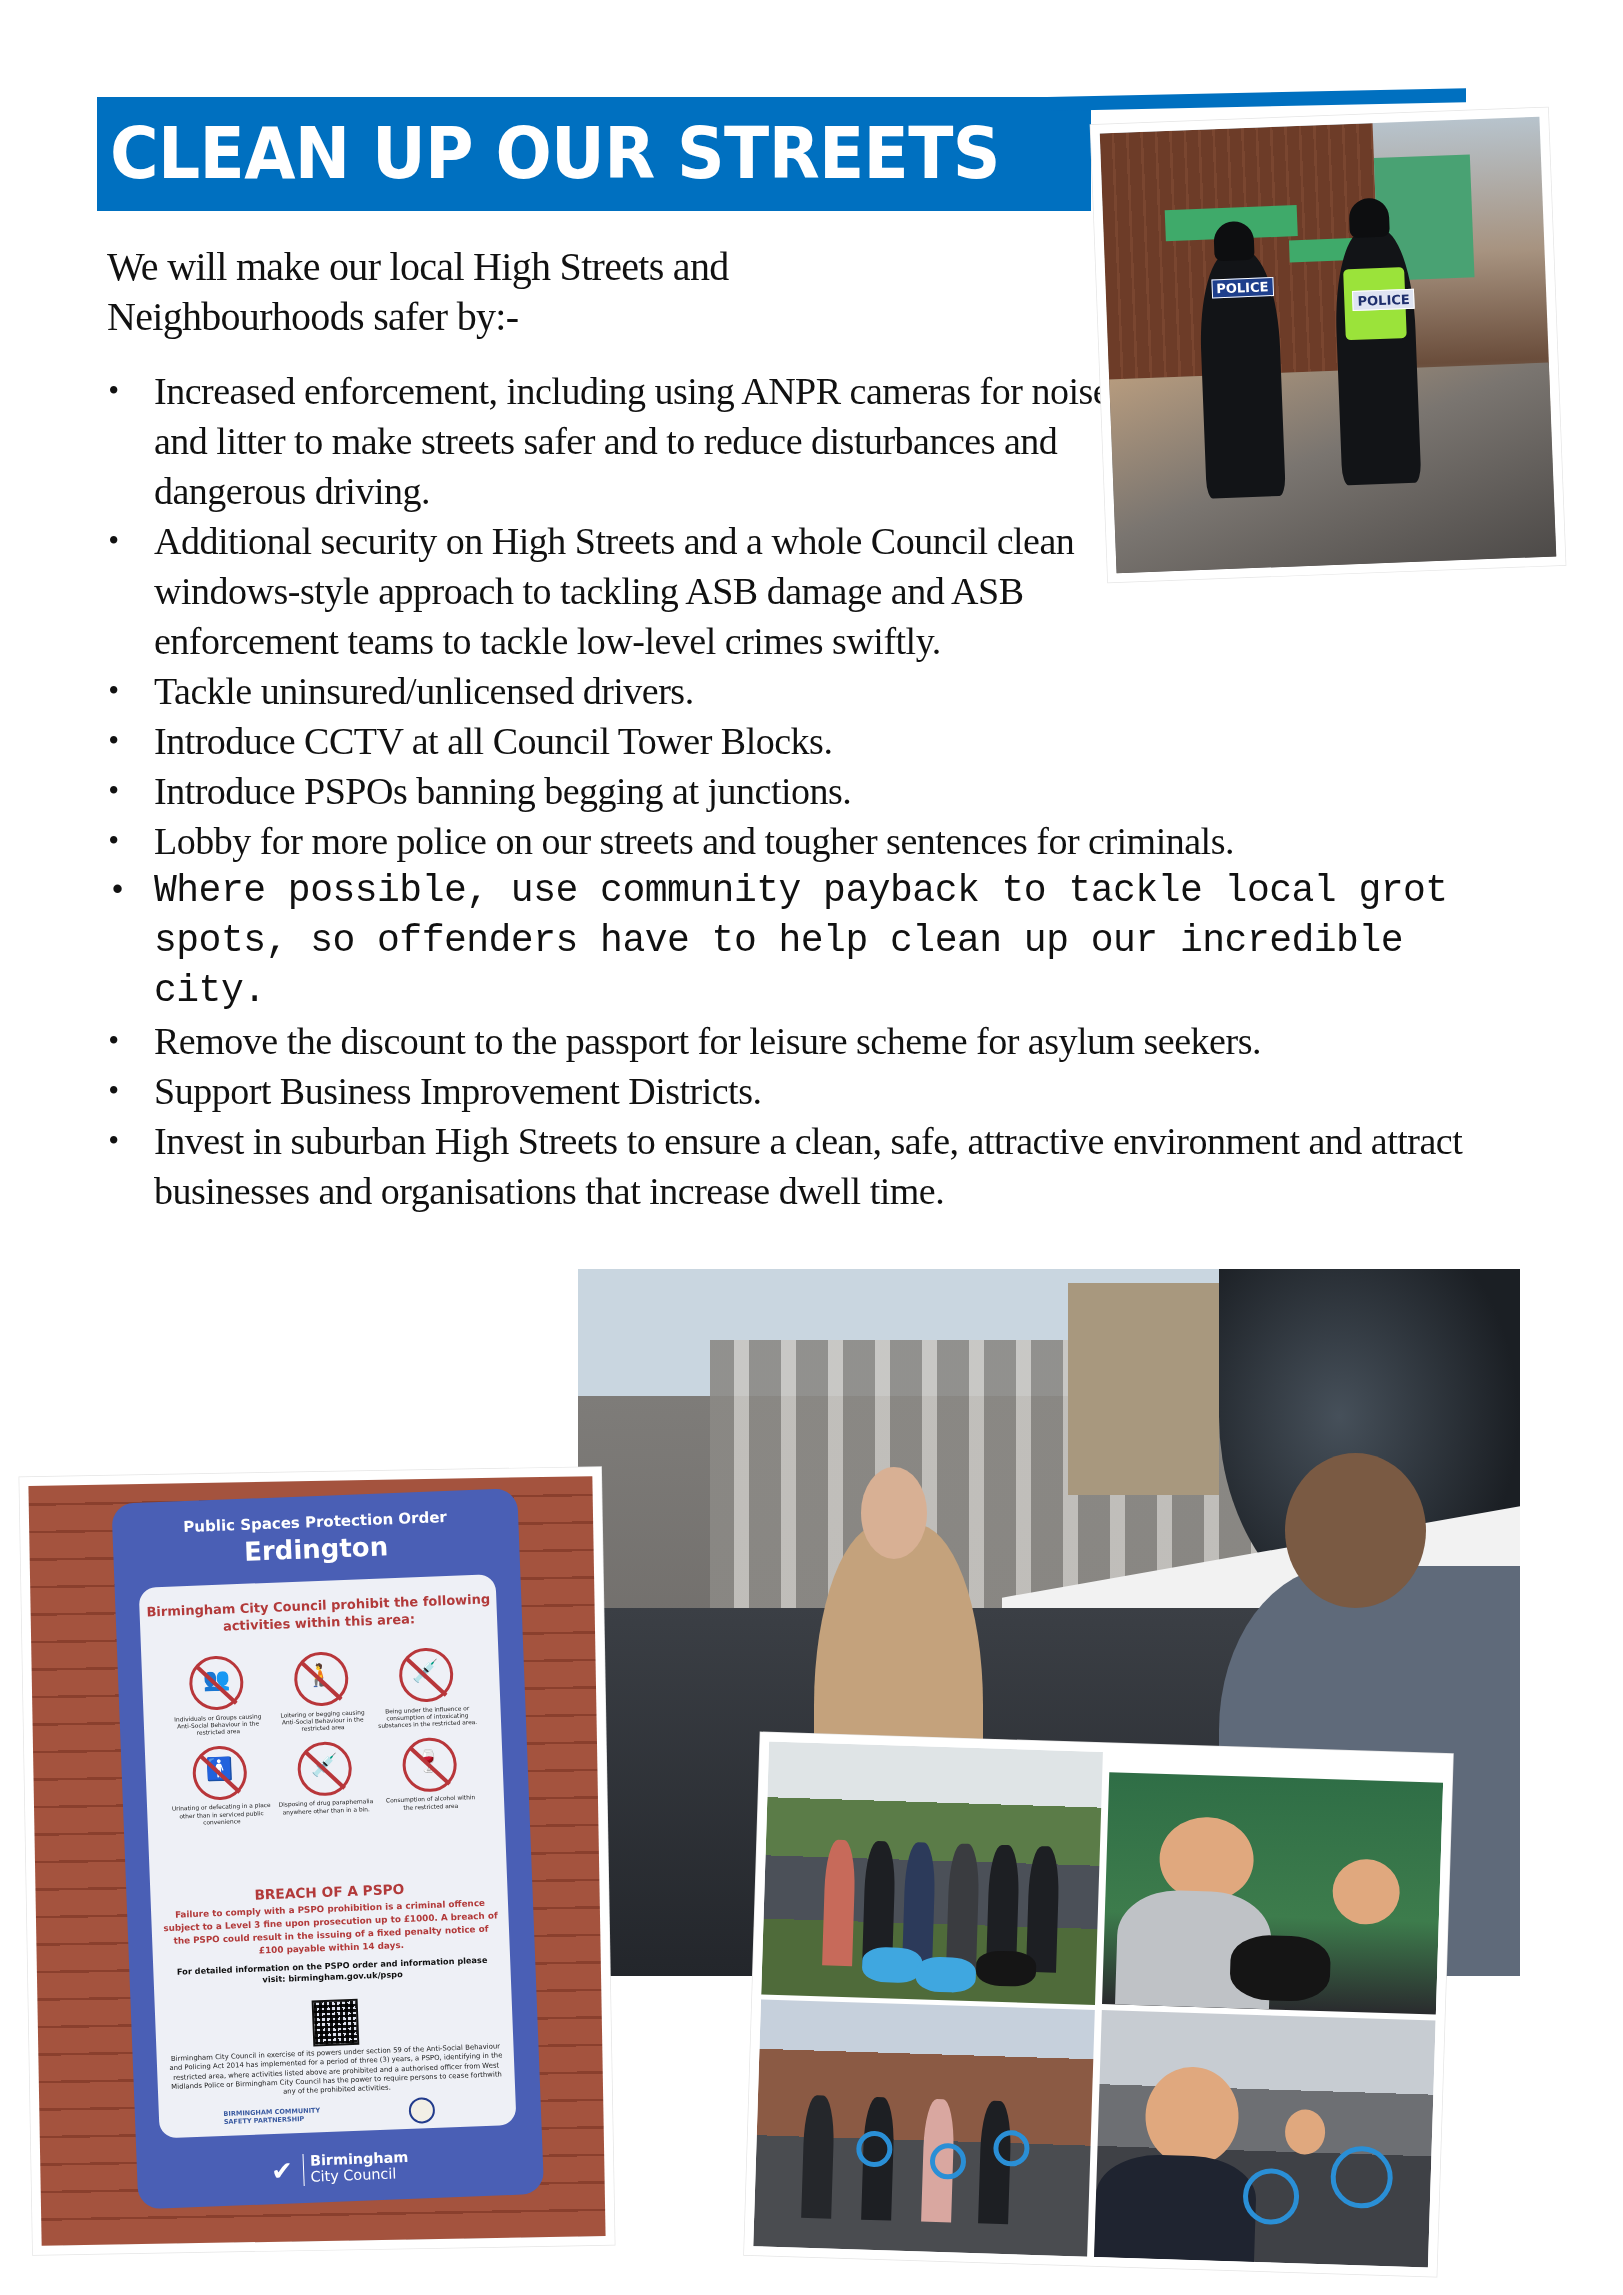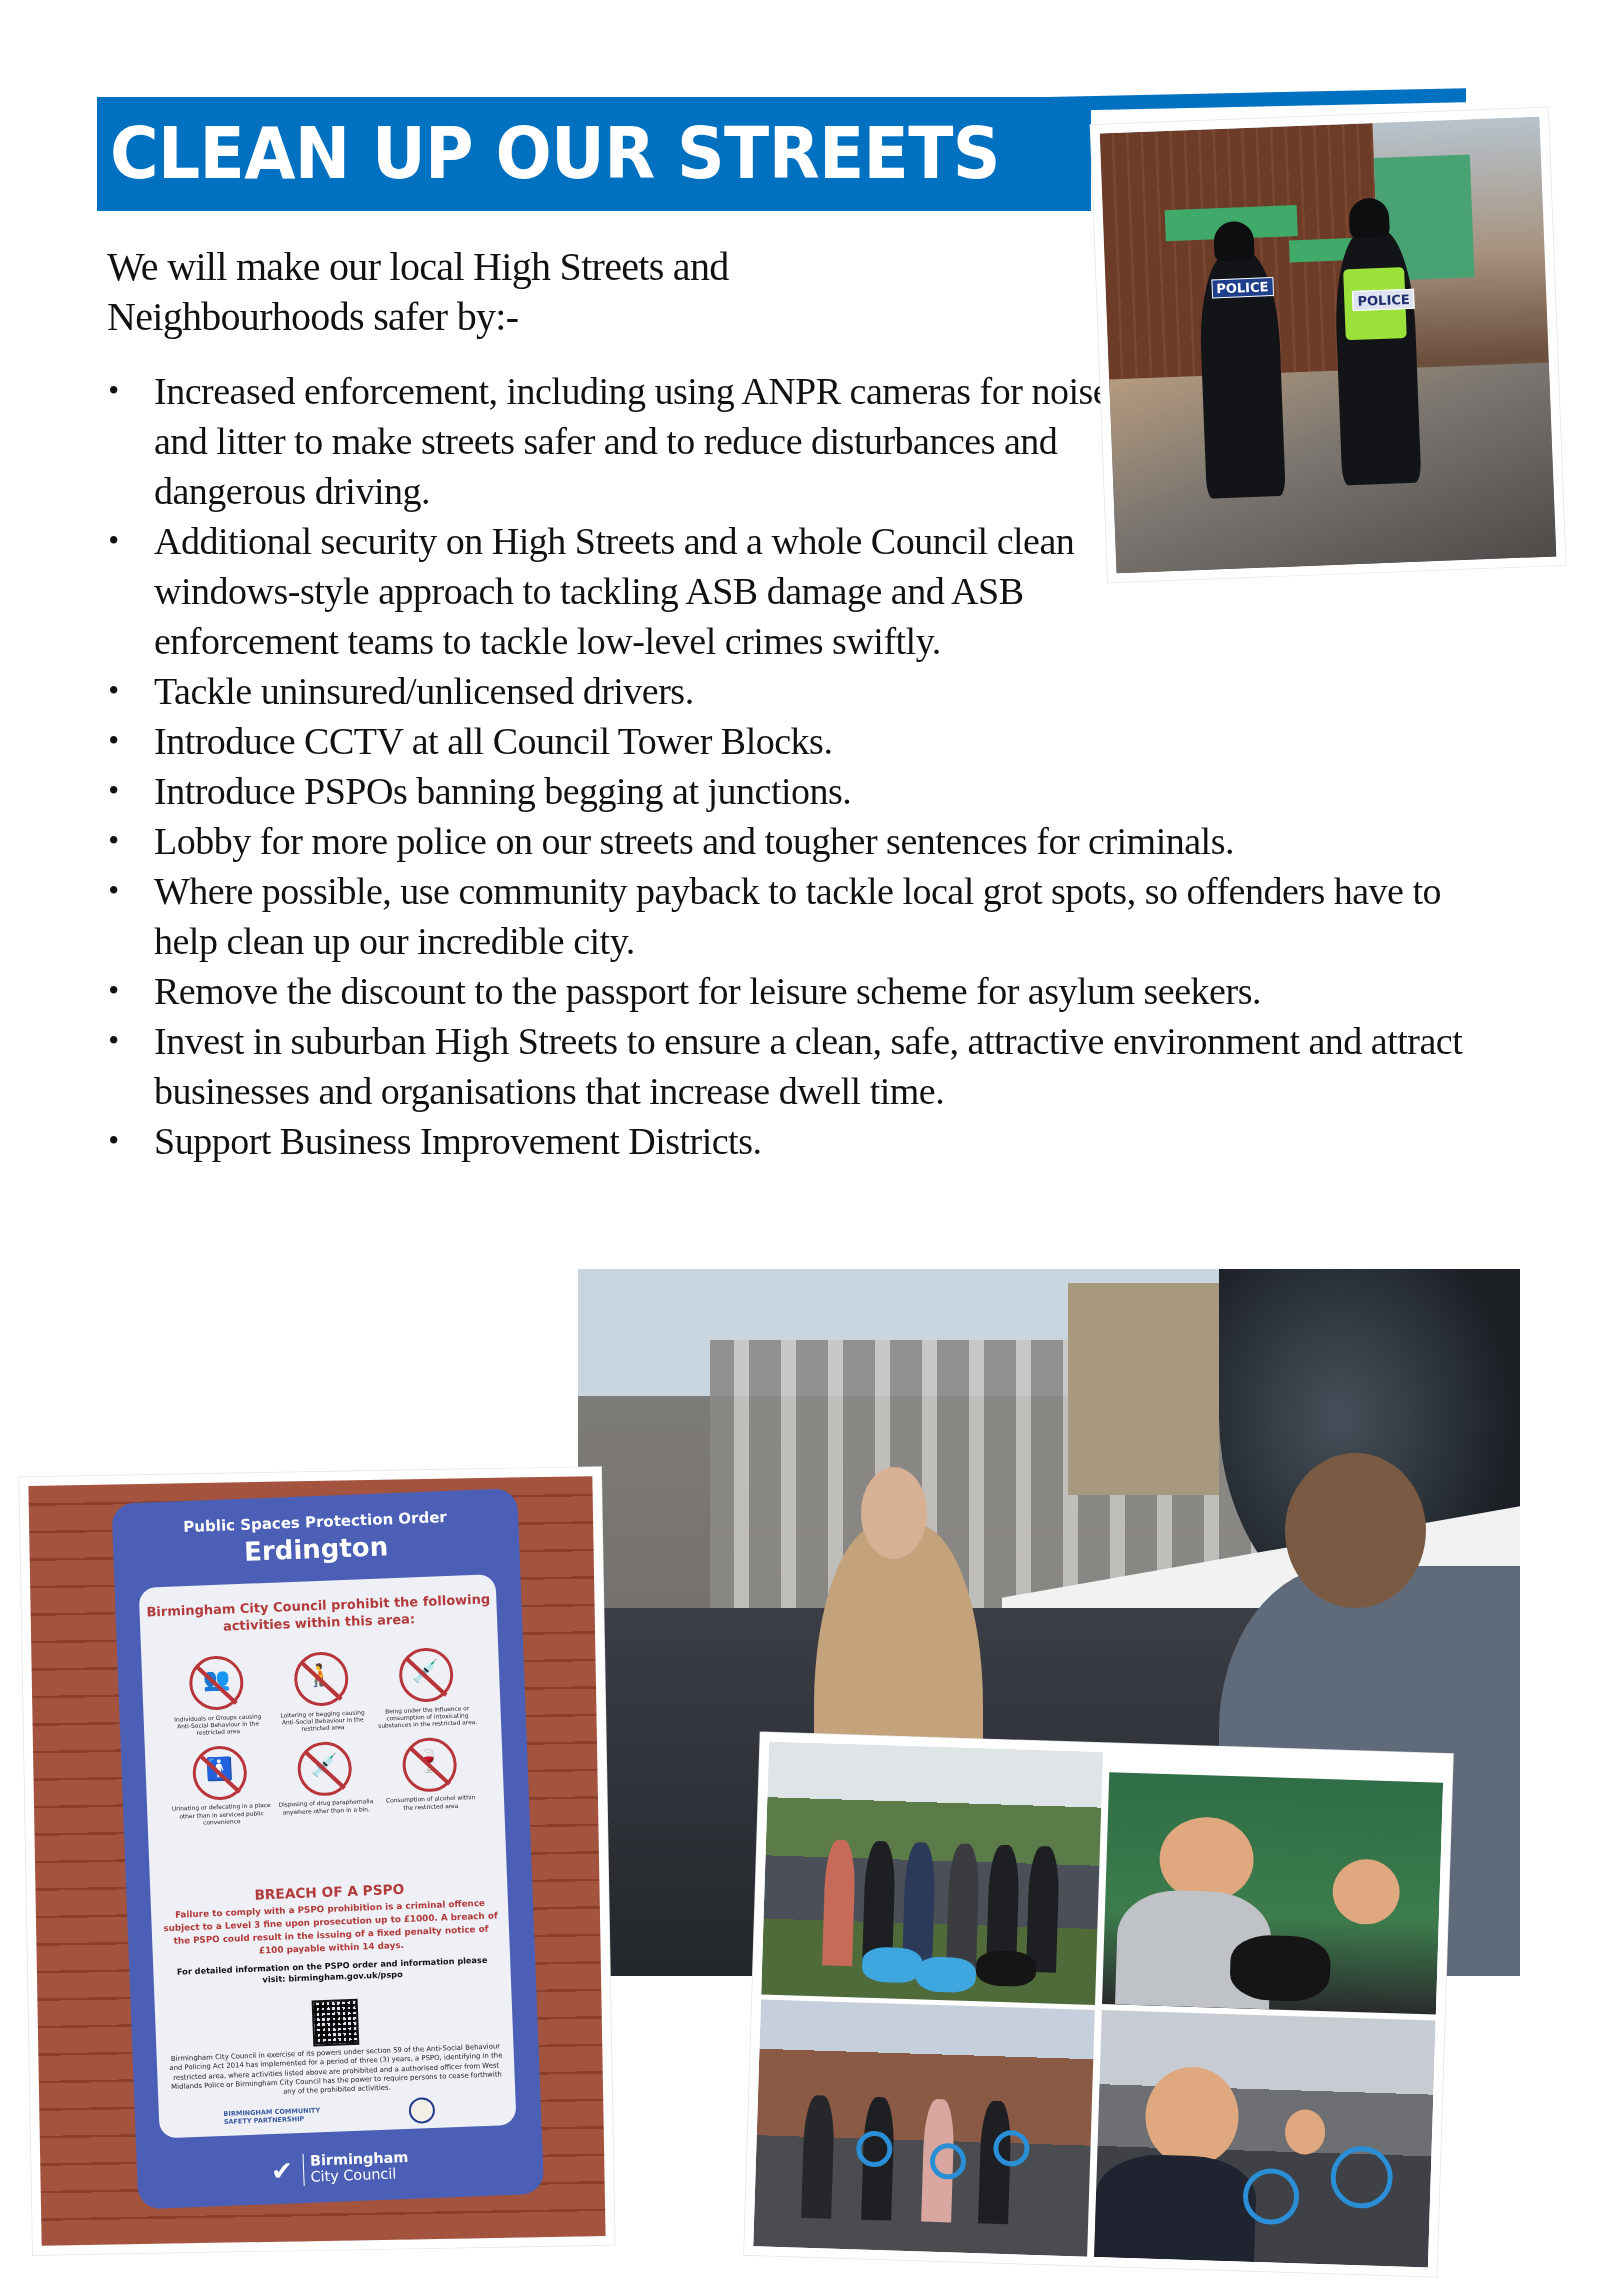--- a/index.html
+++ b/index.html
@@ -105,24 +105,24 @@
 
 <p class="intro" style="margin:0;">We will make our local High Streets and Neighbourhoods safer by:-</p>
 
 <ul class="bullets">
   <li class="bullet narrow">Increased enforcement, including using ANPR cameras for noise and litter to make streets safer and to reduce disturbances and dangerous driving.</li>
   <li class="bullet" style="max-width:968px;">Additional security on High Streets and a whole Council clean windows-style approach to tackling ASB damage and ASB enforcement teams to tackle low-level crimes swiftly.</li>
   <li class="bullet">Tackle uninsured/unlicensed drivers.</li>
   <li class="bullet">Introduce CCTV at all Council Tower Blocks.</li>
   <li class="bullet">Introduce PSPOs banning begging at junctions.</li>
   <li class="bullet">Lobby for more police on our streets and tougher sentences for criminals.</li>
-  <li class="bullet" style="max-width:1295px;">Where possible, use community payback to tackle local grot spots, so offenders have to help clean up our incredible city.</li>
+  <li class="bullet" style="max-width:1295px;font-family:Liberation Mono, monospace;">Where possible, use community payback to tackle local grot spots, so offenders have to help clean up our incredible city.</li>
   <li class="bullet">Remove the discount to the passport for leisure scheme for asylum seekers.</li>
+  <li class="bullet">Support Business Improvement Districts.</li>
   <li class="bullet">Invest in suburban High Streets to ensure a clean, safe, attractive environment and attract businesses and organisations that increase dwell time.</li>
-  <li class="bullet">Support Business Improvement Districts.</li>
 </ul>
 
 <div class="photo police">
   <div class="photo-inner">
     <div class="shopfront"></div>
     <div class="shop-sign"></div>
     <div class="shop-sign2"></div>
     <div class="shop-green"></div>
     <div class="pavement"></div>
     <div class="officer o1"></div>

